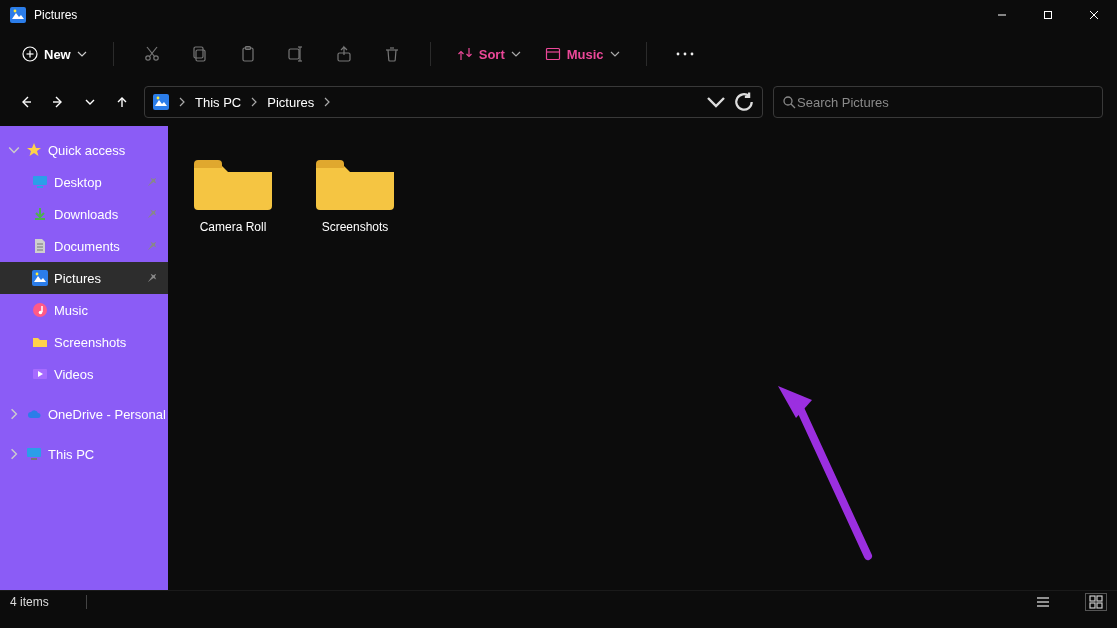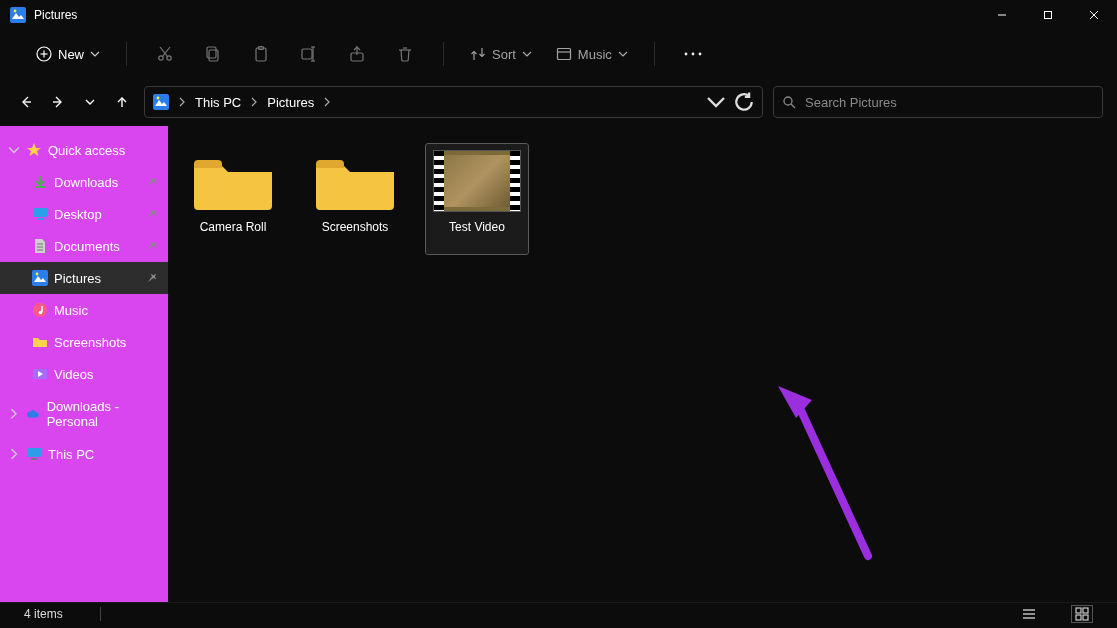--- a/index.html
+++ b/index.html
@@ -7,53 +7,53 @@
 
 
 .titlebar { height: 30px; display: flex; align-items: center; background: #0c0c0c; }
 .titlebar .app-ico { width: 16px; height: 16px; margin-left: 10px; margin-right: 8px; }
 .titlebar .title { font-size: 12px; color: #ffffff; }
 .titlebar .spacer { flex: 1; }
 .titlebar .win-btn { width: 46px; height: 30px; display: flex; align-items: center; justify-content: center; color: #fff; }
 .titlebar .win-btn svg { width: 10px; height: 10px; }
 
 
-.toolbar { height: 48px; display: flex; align-items: center; padding: 0 28px; gap: 8px; background: #0c0c0c; }
+.toolbar { height: 48px; display: flex; align-items: center; padding: 0 14px; gap: 8px; background: #0c0c0c; font-weight: bold; }
 .tb-new { display: flex; align-items: center; gap: 6px; padding: 4px 8px; border-radius: 4px; }
 .tb-new svg { width: 16px; height: 16px; }
 .tb-new .lbl { font-size: 13px; }
 .tb-new .chev { width: 10px; height: 10px; }
 .tb-sep { width: 1px; height: 24px; background: #2b2b2b; margin: 0 10px; }
 .tb-ico { width: 40px; height: 34px; display: flex; align-items: center; justify-content: center; color: #777; }
 .tb-ico svg { width: 18px; height: 18px; }
-.tb-combo { display: flex; align-items: center; gap: 6px; padding: 0 8px; color: #a3a3a3; font-size: 13px; }
+.tb-combo { display: flex; align-items: center; gap: 6px; padding: 0 8px; color: #ec4899; font-size: 13px; }
 .tb-combo svg.lead { width: 16px; height: 16px; }
 .tb-combo .chev { width: 10px; height: 10px; color: #aaa; }
 .tb-more { width: 40px; height: 34px; display: flex; align-items: center; justify-content: center; color: #eee; }
 
 
 .navrow { height: 48px; display: flex; align-items: center; padding: 0 14px; gap: 10px; }
 .nav-btns { display: flex; align-items: center; gap: 8px; }
 .nav-btn { width: 24px; height: 24px; display: flex; align-items: center; justify-content: center; color: #fff; }
 .nav-btn svg { width: 14px; height: 14px; }
 .addr-wrap { flex: 1; display: flex; align-items: center; gap: 10px; }
 .addr { flex: 1; height: 32px; display: flex; align-items: center; border: 1px solid #393939; border-radius: 4px; padding: 0 6px; gap: 4px; font-size: 13px; }
 .addr .loc-ico { width: 16px; height: 16px; margin-right: 4px; margin-left: 2px; }
 .addr .crumb { padding: 2px 4px; color: #fff; white-space: nowrap; }
 .addr .sep-chev { width: 10px; height: 10px; color: #aaa; }
 .addr .flex1 { flex: 1; }
 .addr .end-btn { width: 24px; height: 24px; display: flex; align-items: center; justify-content: center; color: #ddd; }
-.search { width: 330px; height: 32px; border: 1px solid #393939; border-radius: 4px; display: flex; align-items: center; padding: 0 8px; gap: 9px; color: #888; font-size: 13px; }
+.search { width: 330px; height: 32px; border: 1px solid #393939; border-radius: 4px; display: flex; align-items: center; padding: 0 8px; gap: 1px; color: #888; font-size: 13px; }
 .search svg { width: 14px; height: 14px; }
 .search input { flex: 1; background: transparent; border: none; outline: none; color: #fff; font-size: 13px; }
 .search input::placeholder { color: #8a8a8a; }
 
 
 .body { position: absolute; top: 126px; bottom: 22px; left: 0; right: 0; display: flex; }
-.sidebar { width: 168px; background: #d946ef; padding-top: 8px; font-size: 13px; overflow: hidden; }
+.sidebar { width: 168px; background: #8b5cf6; padding-top: 8px; font-size: 13px; overflow: hidden; text-align: right; }
 .side-item { height: 32px; display: flex; align-items: center; padding-left: 8px; gap: 6px; color: #fff; position: relative; }
 .side-item.child { padding-left: 32px; }
 .side-item.active { background: #2d2d2d; }
 .side-item .exp { width: 12px; height: 12px; color: #ccc; display: flex; align-items: center; justify-content: center; }
 .side-item .ico { width: 16px; height: 16px; display: flex; align-items: center; justify-content: center; }
 .side-item .pin { position: absolute; right: 10px; width: 12px; height: 12px; color: #888; transform: rotate(45deg); }
 .side-group-gap { height: 8px; }
 
 .content { flex: 1; background: #0c0c0c; padding: 18px 14px; display: flex; flex-wrap: wrap; align-content: flex-start; gap: 20px; position: relative; }
 .tile { width: 102px; height: 110px; display: flex; flex-direction: column; align-items: center; gap: 8px; padding-top: 6px; border-radius: 2px; }
@@ -62,21 +62,21 @@
 .tile .name { font-size: 12px; text-align: center; color: #fff; line-height: 1.2; }
 
 .folder-svg { width: 86px; height: 62px; }
 .video-thumb { width: 88px; height: 62px; background: #7d6a3a; border: 1px solid #555; position: relative; overflow: hidden; }
 .video-thumb::before, .video-thumb::after { content: ""; position: absolute; top: 0; bottom: 0; width: 10px; background: repeating-linear-gradient(#000 0 5px, #fff 5px 9px); }
 .video-thumb::before { left: 0; }
 .video-thumb::after { right: 0; }
 .video-thumb .inner { position: absolute; left: 10px; right: 10px; top: 4px; bottom: 4px; background: linear-gradient(135deg, #8a7645 0%, #b09460 50%, #6e5c33 100%); }
 
 
-.status { position: absolute; left: 0; right: 0; bottom: 4px; height: 22px; display: flex; align-items: center; padding: 0 24px; font-size: 12px; color: #ddd; background: #0c0c0c; border-top: 1px solid #1a1a1a; gap: 29px; }
+.status { position: absolute; left: 0; right: 0; bottom: 16px; height: 22px; display: flex; align-items: center; padding: 0 10px; font-size: 12px; color: #ddd; background: #0c0c0c; border-top: 1px solid #1a1a1a; gap: 29px; }
 .status .sep-v { width: 1px; height: 14px; background: #444; margin-left: 8px; }
 .status .flex1 { flex: 1; }
 .status .view-ico { width: 22px; height: 18px; display: flex; align-items: center; justify-content: center; margin-left: 2px; border: 1px solid transparent; }
 .status .view-ico.active { border-color: #555; }
 .status .view-ico svg { width: 14px; height: 14px; }
 
 
 .overlay-arrow { position: absolute; left: 610px; top: 260px; pointer-events: none; }
 
 
@@ -285,40 +285,40 @@
           </svg>
         </span>
       <span class="ico c-gold">
           <svg viewBox="0 0 16 16">
             <polygon points="8,1 10,6 15,6 11,9 12.5,14 8,11 3.5,14 5,9 1,6 6,6" fill="currentColor"></polygon>
           </svg>
         </span>
       <span>Quick access</span>
     </div>
     <div class="side-item child">
+      <span class="ico c-blue">
+          <svg viewBox="0 0 16 16">
+            <rect x="1" y="2" width="14" height="9" rx="1" fill="#2b9ee9"></rect>
+            <rect x="5" y="12" width="6" height="2" fill="#2b9ee9"></rect>
+          </svg>
+        </span>
+      <span>Desktop</span>
+      <span class="pin"><svg viewBox="0 0 12 12">
+            <path d="M6 0 L7 3 L10 4 L7 5 L6 12 L5 5 L2 4 L5 3 Z" fill="currentColor"></path>
+          </svg></span>
+    </div>
+    <div class="side-item child">
       <span class="ico c-green">
           <svg viewBox="0 0 16 16">
             <polyline points="8,2 8,10" stroke="currentColor" stroke-width="2"></polyline>
             <polyline points="4,7 8,11 12,7" fill="none" stroke="currentColor" stroke-width="2"></polyline>
             <line x1="3" y1="13" x2="13" y2="13" stroke="currentColor" stroke-width="2"></line>
           </svg>
         </span>
       <span>Downloads</span>
-      <span class="pin"><svg viewBox="0 0 12 12">
-            <path d="M6 0 L7 3 L10 4 L7 5 L6 12 L5 5 L2 4 L5 3 Z" fill="currentColor"></path>
-          </svg></span>
-    </div>
-    <div class="side-item child">
-      <span class="ico c-blue">
-          <svg viewBox="0 0 16 16">
-            <rect x="1" y="2" width="14" height="9" rx="1" fill="#2b9ee9"></rect>
-            <rect x="5" y="12" width="6" height="2" fill="#2b9ee9"></rect>
-          </svg>
-        </span>
-      <span>Desktop</span>
       <span class="pin"><svg viewBox="0 0 12 12">
             <path d="M6 0 L7 3 L10 4 L7 5 L6 12 L5 5 L2 4 L5 3 Z" fill="currentColor"></path>
           </svg></span>
     </div>
     <div class="side-item child">
       <span class="ico c-gray">
           <svg viewBox="0 0 16 16">
             <path d="M3 1 H10 L13 4 V15 H3 Z" fill="#cfcfcf"></path>
             <line x1="5" y1="6" x2="11" y2="6" stroke="#777"></line>
             <line x1="5" y1="9" x2="11" y2="9" stroke="#777"></line>
@@ -375,21 +375,21 @@
       <span class="exp">
           <svg viewBox="0 0 10 10">
             <polyline points="3,1 7,5 3,9" fill="none" stroke="currentColor" stroke-width="1.2"></polyline>
           </svg>
         </span>
       <span class="ico c-blue">
           <svg viewBox="0 0 16 16">
             <path d="M5 12 A3 3 0 0 1 5 6 A4 4 0 0 1 12 7 A2.5 2.5 0 0 1 12 12 Z" fill="#2b7de9"></path>
           </svg>
         </span>
-      <span>Downloads - Personal</span>
+      <span>OneDrive - Personal</span>
     </div>
     <div class="side-group-gap"></div>
     <div class="side-item">
       <span class="exp">
           <svg viewBox="0 0 10 10">
             <polyline points="3,1 7,5 3,9" fill="none" stroke="currentColor" stroke-width="1.2"></polyline>
           </svg>
         </span>
       <span class="ico c-blue">
           <svg viewBox="0 0 16 16">
@@ -413,28 +413,20 @@
       <div class="name">Camera Roll</div>
     </div>
     <div class="tile">
       <div class="thumb">
         <svg class="folder-svg" viewBox="0 0 86 62">
             <path d="M4 14 H30 L38 22 H82 V56 A4 4 0 0 1 78 60 H8 A4 4 0 0 1 4 56 Z" fill="#f5c542"></path>
             <path d="M4 14 A4 4 0 0 1 8 10 H28 A4 4 0 0 1 32 14 V18 H4 Z" fill="#e0a82e"></path>
           </svg>
       </div>
       <div class="name">Screenshots</div>
-    </div>
-    <div class="tile selected">
-      <div class="thumb">
-        <div class="video-thumb">
-            <div class="inner"></div>
-          </div>
-      </div>
-      <div class="name">Test Video</div>
     </div>
 
     <svg class="overlay-arrow" width="110" height="190" viewBox="0 0 110 190">
       <polygon points="0,0 34,14 18,32" fill="#9b2fe0"></polygon>
       <line x1="20" y1="18" x2="90" y2="170" stroke="#9b2fe0" stroke-width="8" stroke-linecap="round"></line>
     </svg>
   </div>
 </div>
 
 <div class="status">

